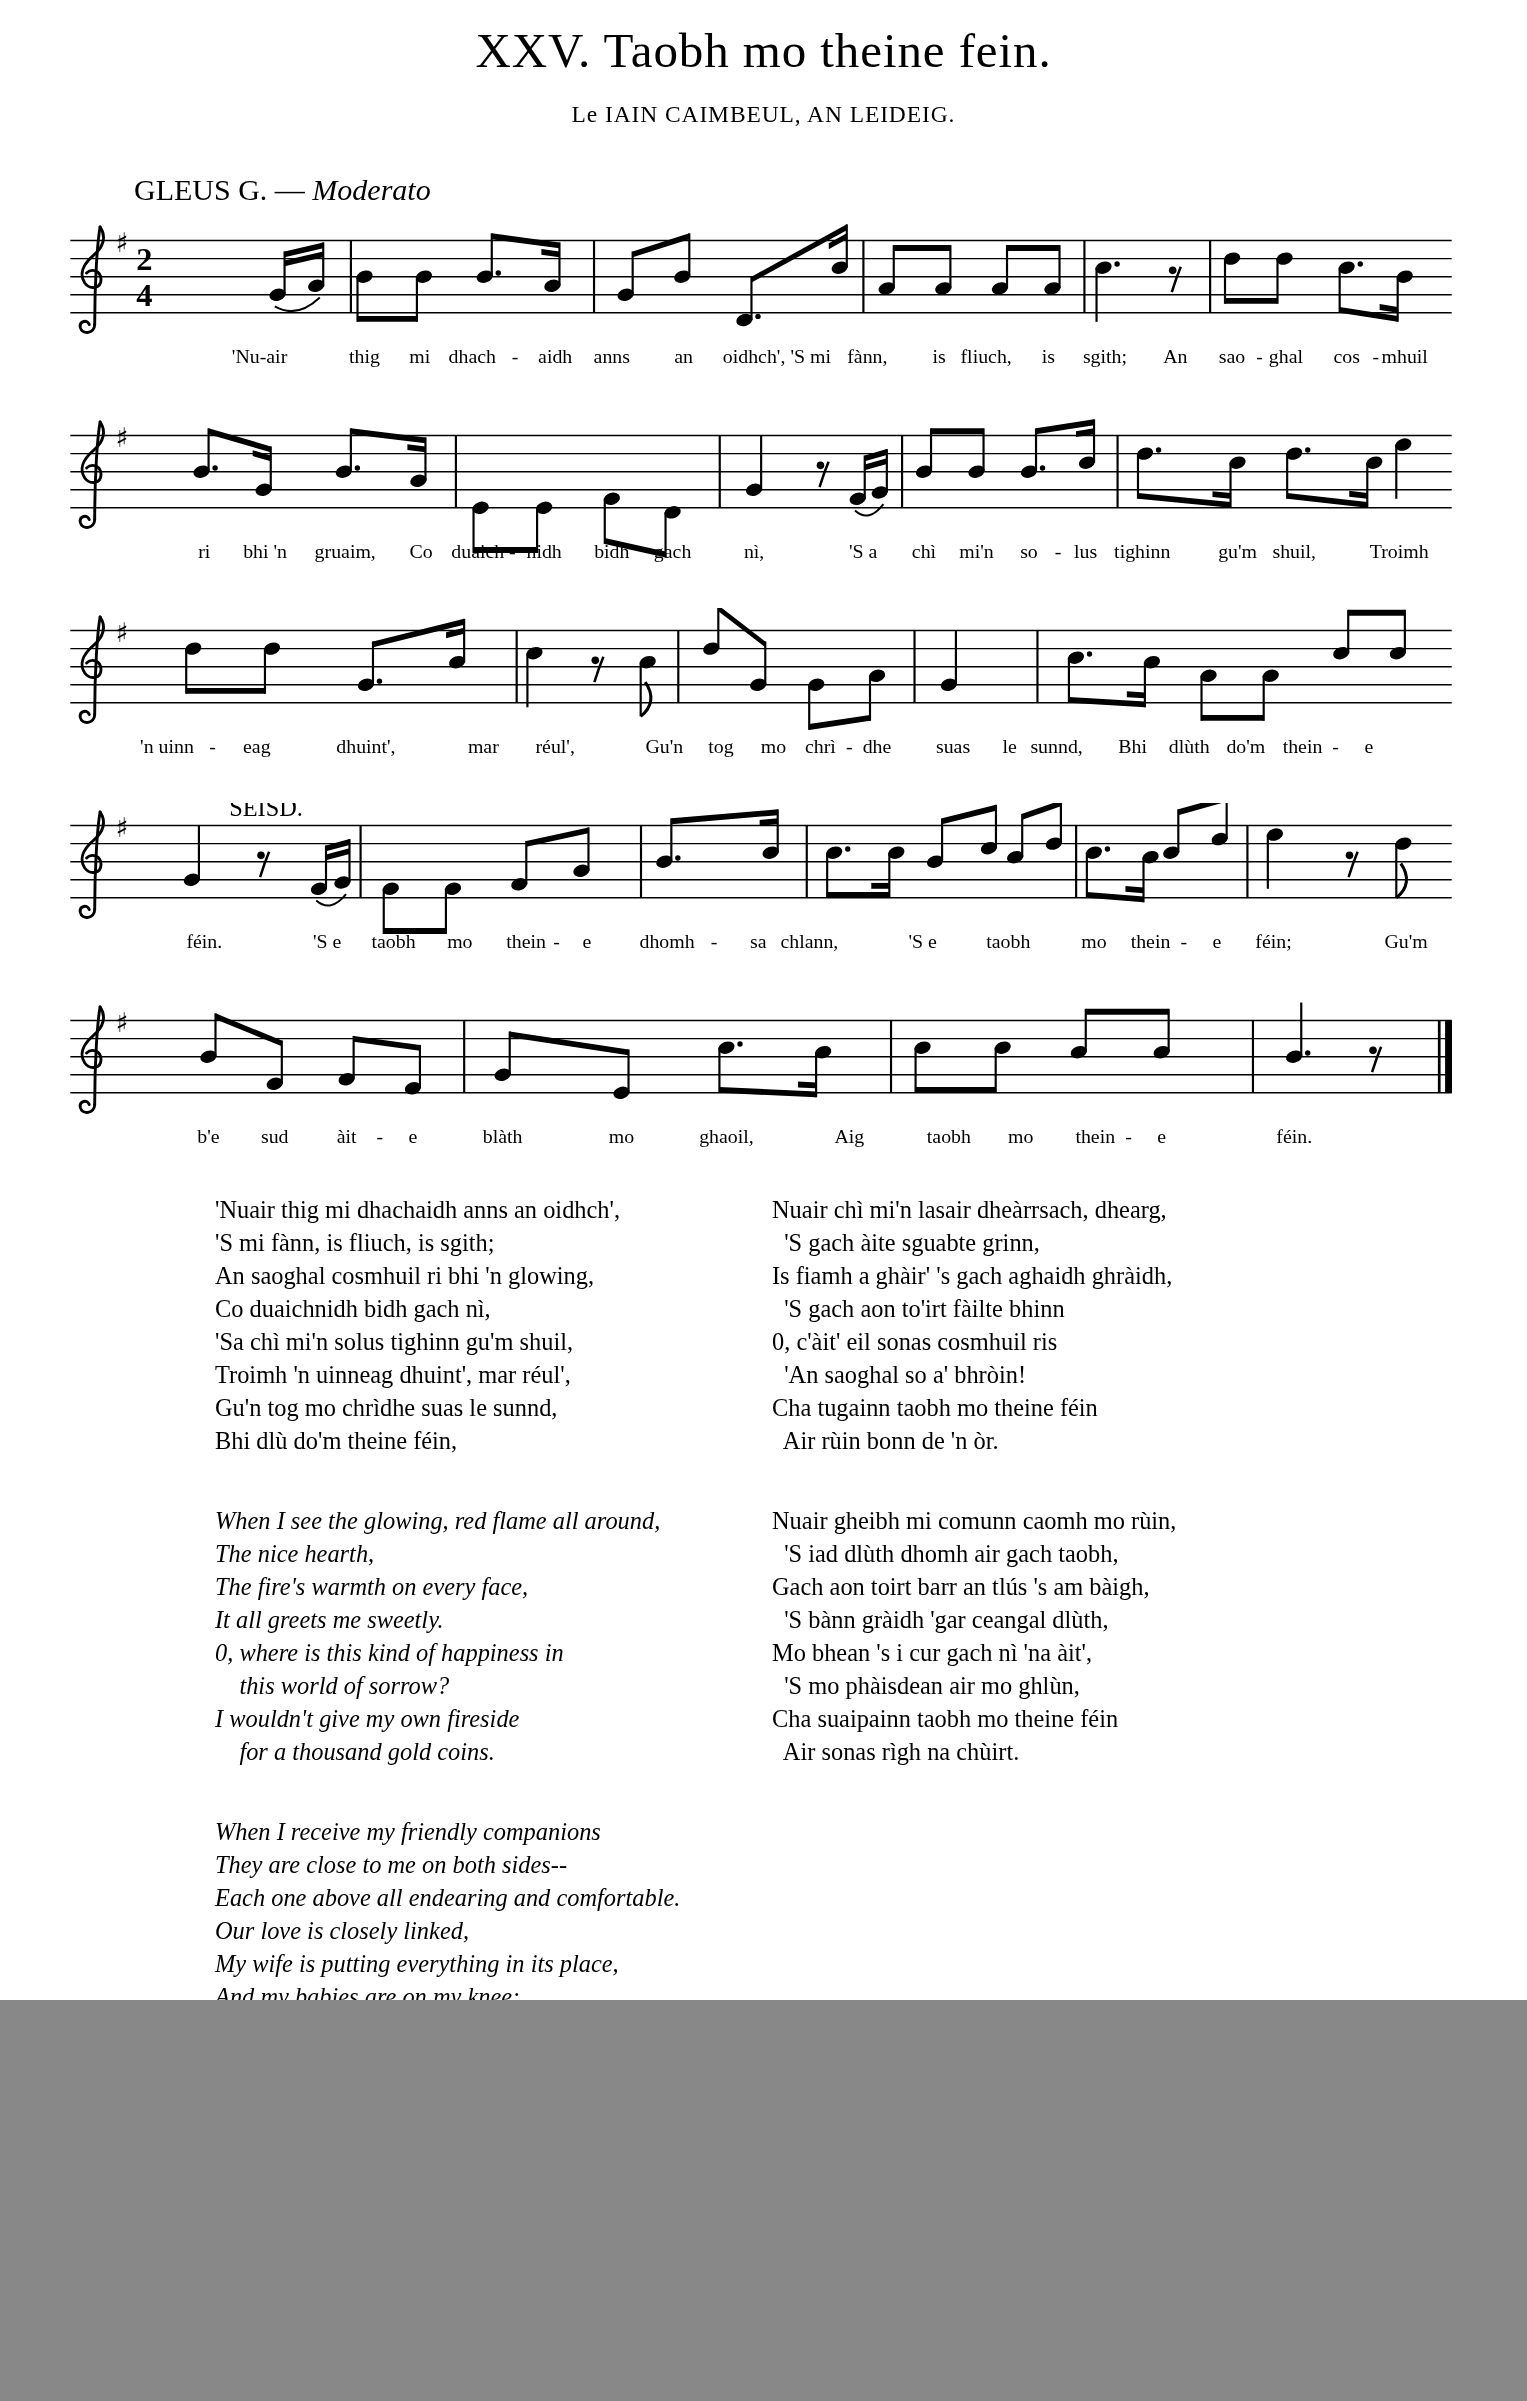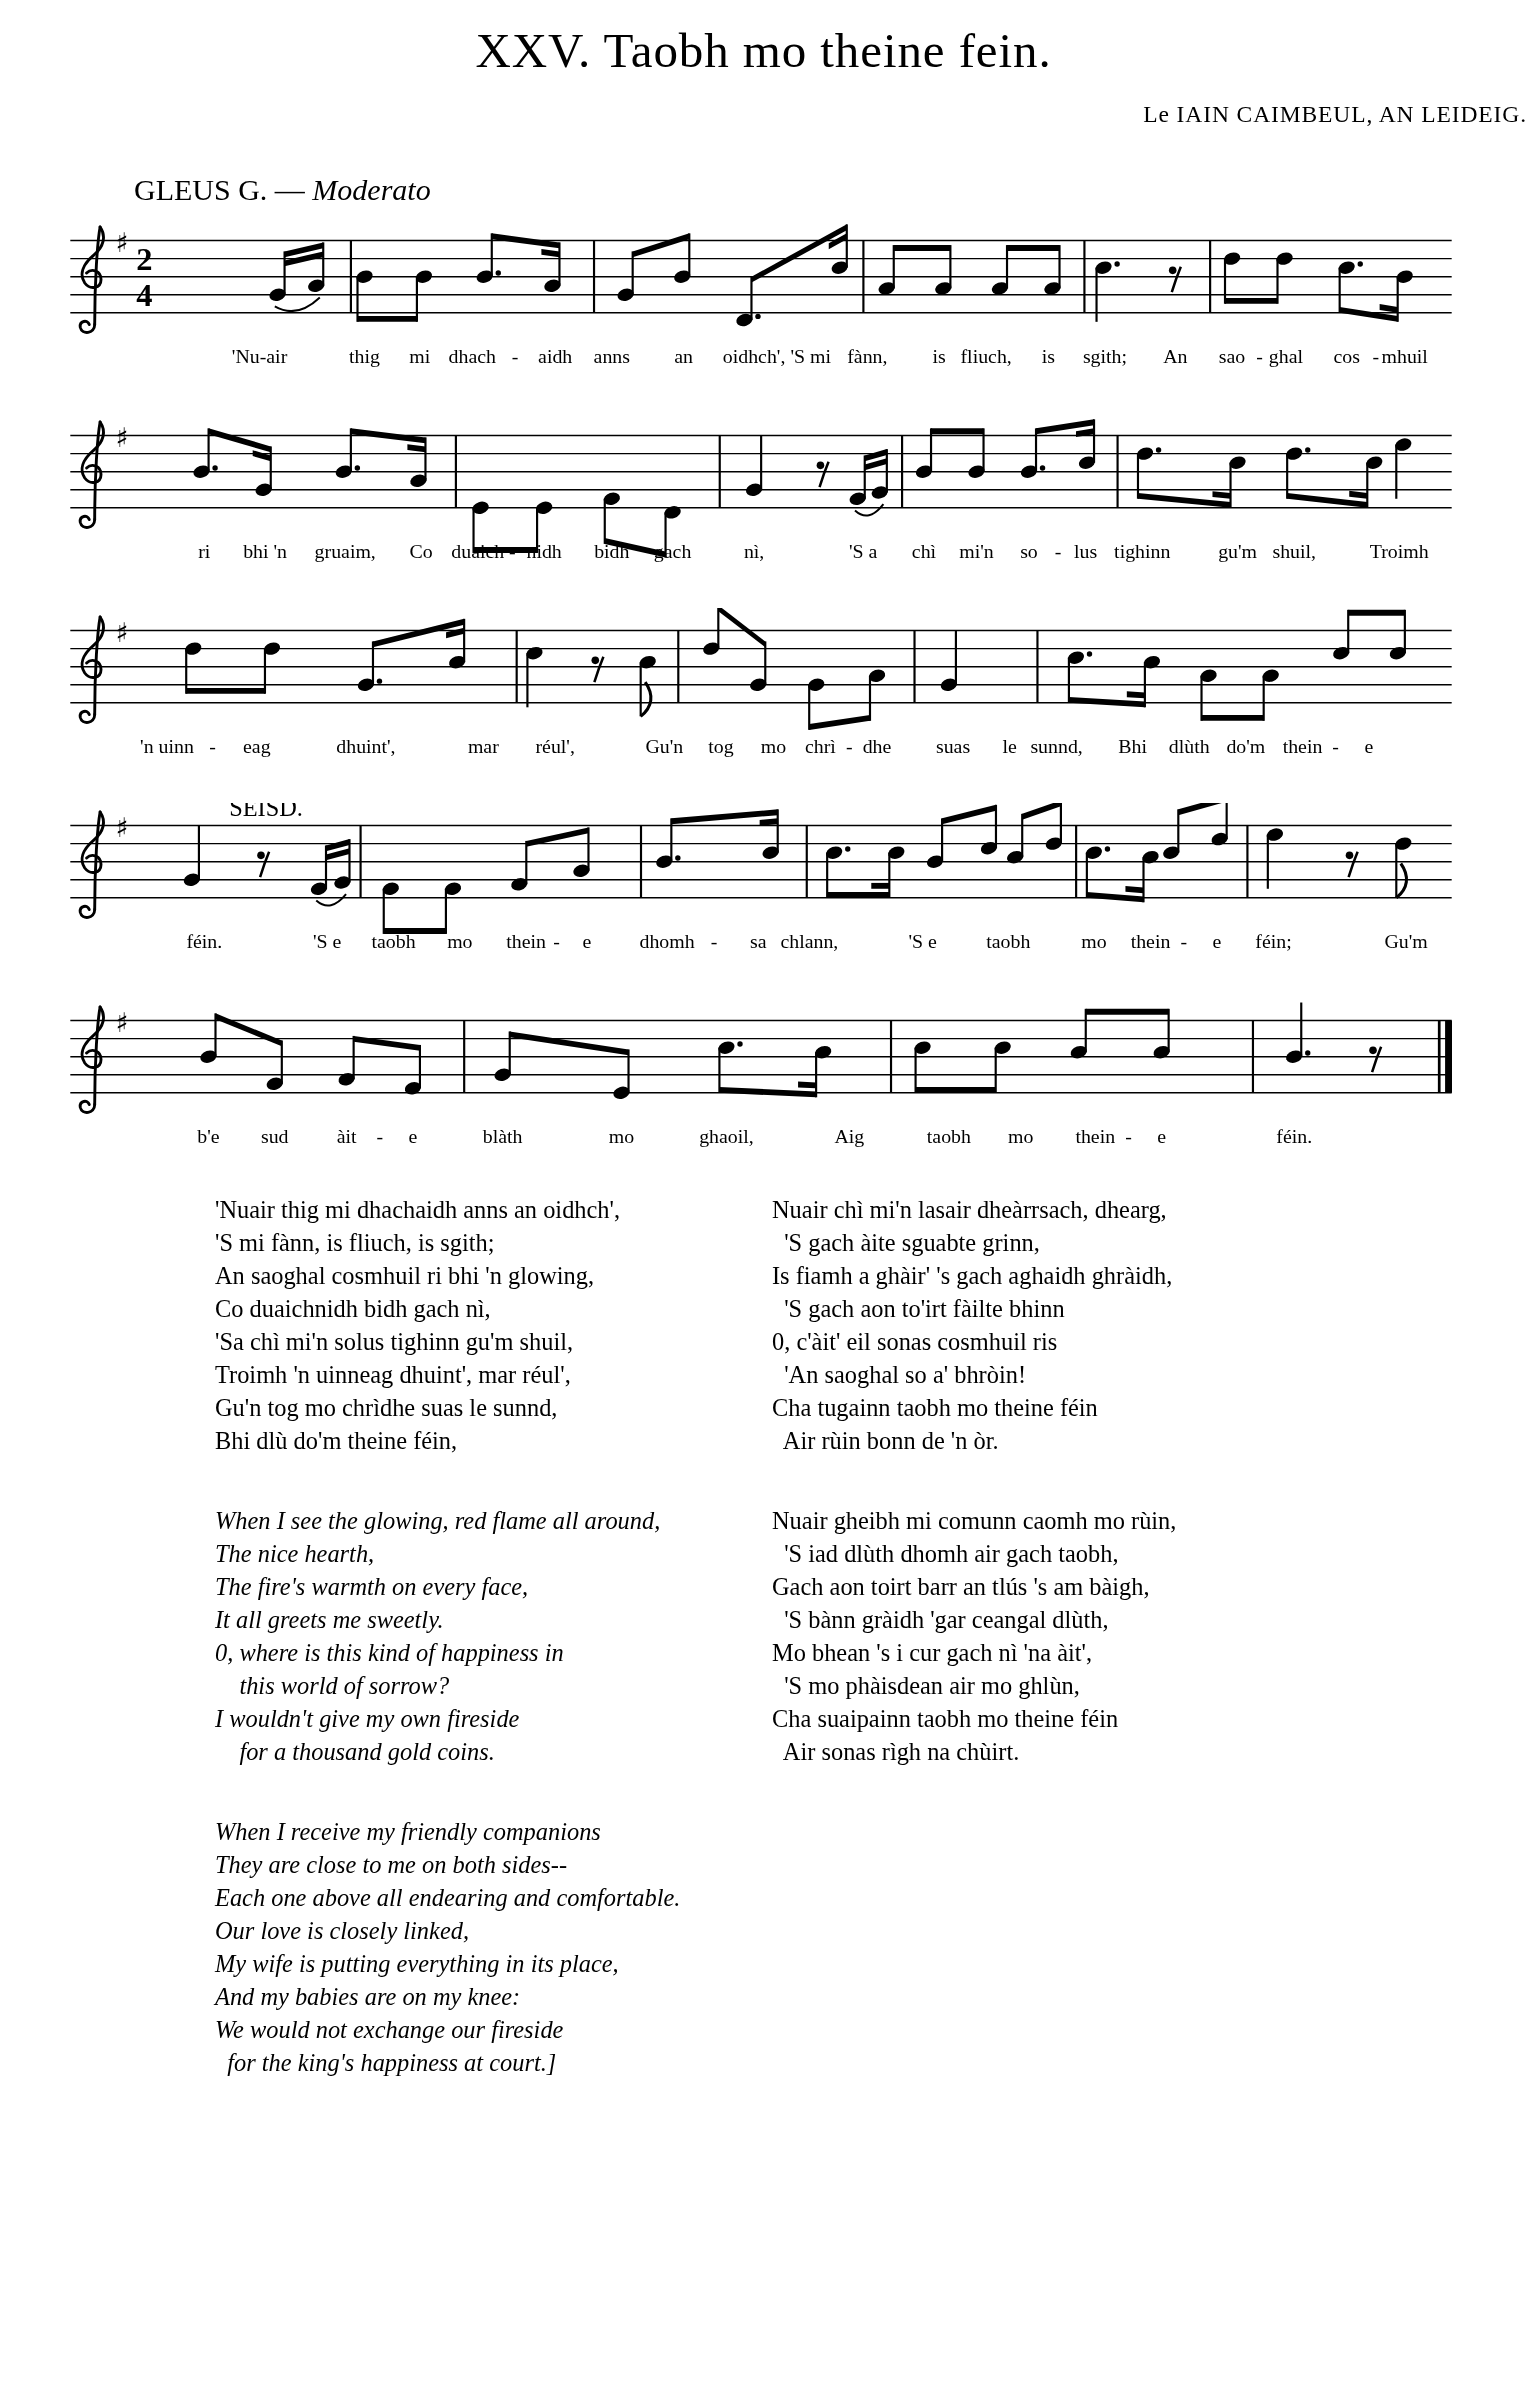--- a/index.html
+++ b/index.html
@@ -1,19 +1,19 @@
 <!DOCTYPE html>
 <html style="font-size:14.5px"><head>
 <meta charset="utf-8">
 <style>
   html,body{margin:0;padding:0;background:#888;}
-  .page{position:relative;width:1527px;height:2401px;margin:0 auto;background:#ffffff;
+  .page{position:relative;width:1527px;height:2000px;margin:0 auto;background:#ffffff;
         color:#000;font-family:"Liberation Serif",serif;overflow:hidden;}
   .title{text-align:center;font-size:49px;padding-top:22px;letter-spacing:0.9px;}
-  .byline{text-align:right;font-size:23.5px;margin-top:22px;letter-spacing:0.9px;}
+  .byline{text-align:center;font-size:23.5px;margin-top:22px;letter-spacing:0.9px;}
   .tempo{margin:45px 0 11px 134px;font-size:30px;}
   .tempo .marking{font-style:italic;}
   .staves{margin-left:70px;}
   svg.staff{display:block;margin-bottom:37px;}
   .verses{display:grid;grid-template-columns:557px auto;margin-left:215px;margin-top:9px;row-gap:47px;}
   .verse-g{font-size:24.4px;line-height:33px;white-space:pre;}
   .verse-e{font-size:24.4px;line-height:33px;font-style:italic;white-space:pre;}
 </style>
 </head>
 <body>

